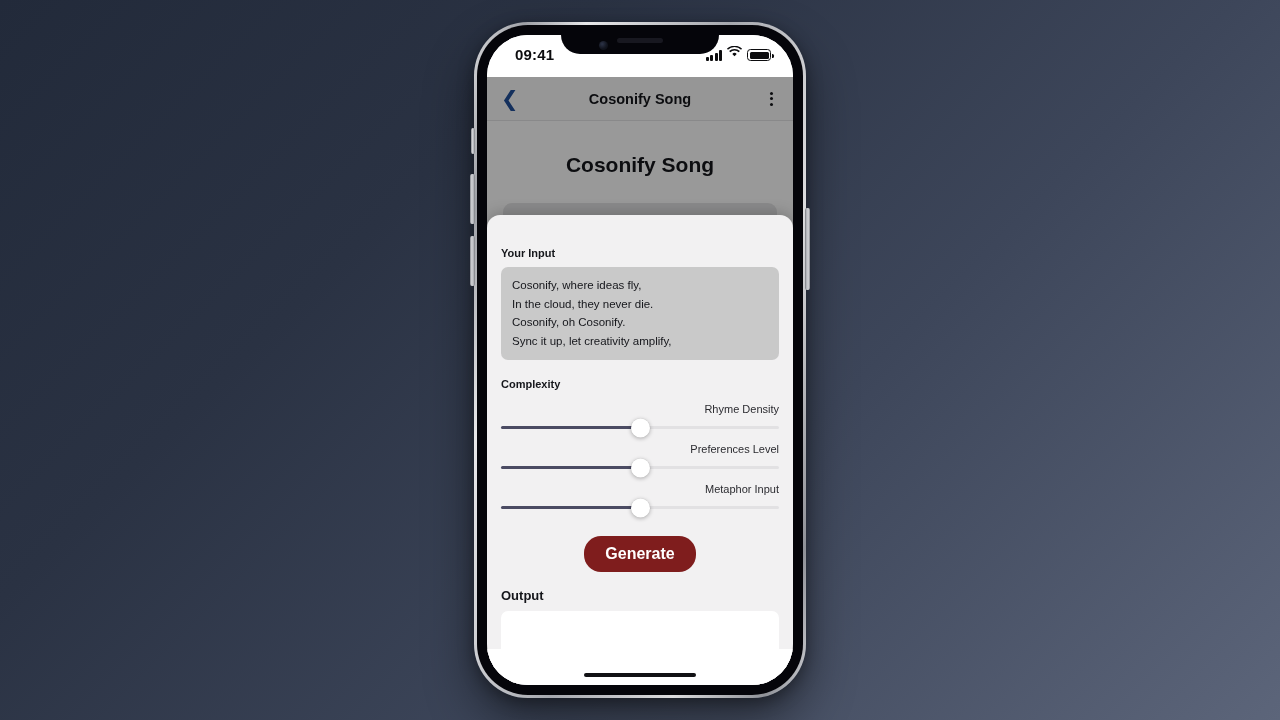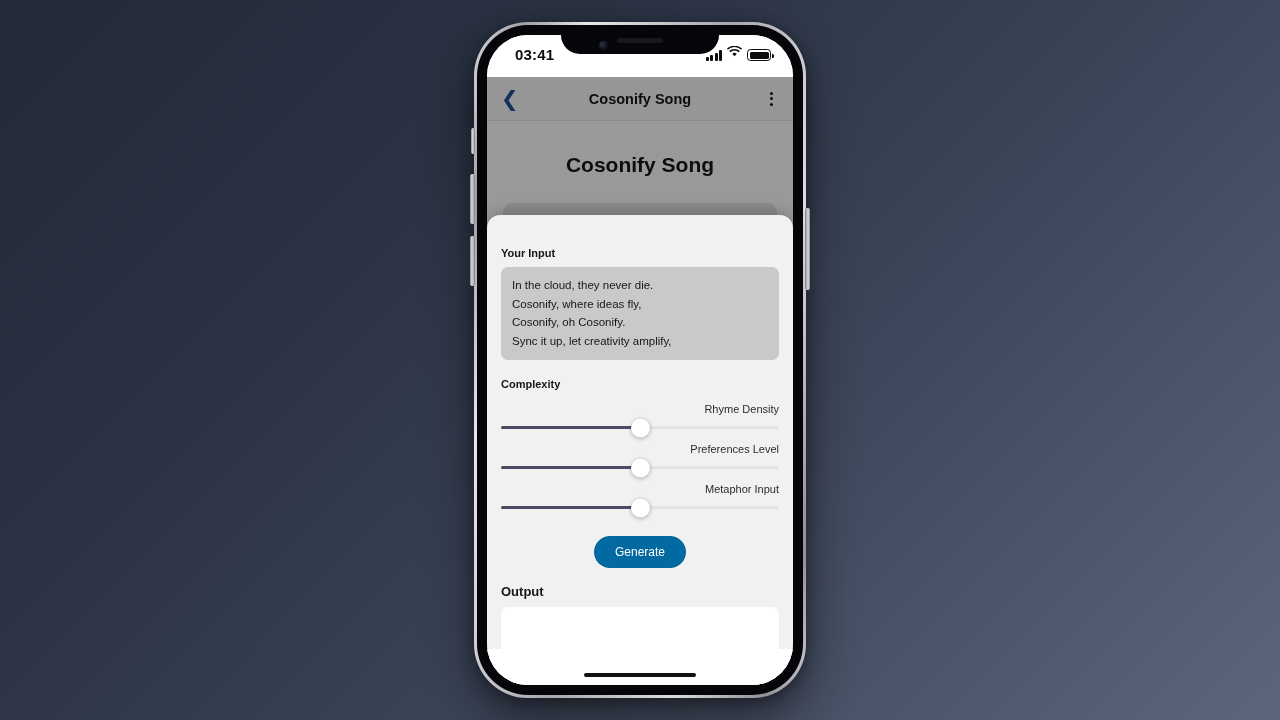--- a/index.html
+++ b/index.html
@@ -287,24 +287,24 @@
     box-shadow: 0 1px 4px rgba(0,0,0,.30), 0 0 0 .5px rgba(0,0,0,.05);
     cursor: pointer;
   }
 
   .gen-wrap {
     margin-top: 26px;
     display: flex;
     justify-content: center;
   }
   .gen-btn {
-    background: #0369a1;
+    background: #7f1d1d;
     color: #ffffff;
-    font-size: 12px;
-    font-weight: normal;
+    font-size: 16px;
+    font-weight: bold;
     border: none;
     border-radius: 17px;
     padding: 9px 21px;
     cursor: pointer;
     font-family: "Liberation Sans", sans-serif;
   }
 
   .output-label {
     font-size: 13px;
     font-weight: bold;
@@ -346,21 +346,21 @@
   <div class="frame-inner"></div>
 
   <div class="btn-side btn-silent"></div>
   <div class="btn-side btn-vup"></div>
   <div class="btn-side btn-vdown"></div>
   <div class="btn-side btn-power"></div>
 
   <div class="screen">
 
     <div class="statusbar">
-      <div class="sb-time">03:41</div>
+      <div class="sb-time">09:41</div>
       <div class="sb-right">
         <span class="bars">
             <i></i>
             <i></i>
             <i></i>
             <i></i>
           </span>
         <span>
           <svg width="15" height="11" viewBox="0 0 15 11">
             <path d="M7.5 10.2 5.3 7.9a3.1 3.1 0 0 1 4.4 0Z" fill="#0c0c0e"></path>
@@ -396,22 +396,22 @@
 Cosonify, oh Cosonify.</div>
       </div>
     </div>
 
     <div class="scrim"></div>
 
     <div class="sheet">
 
       <div class="section-label">Your Input</div>
       <div class="input-box">
+        <p>Cosonify, where ideas fly,</p>
         <p>In the cloud, they never die.</p>
-        <p>Cosonify, where ideas fly,</p>
         <p>Cosonify, oh Cosonify.</p>
         <p>Sync it up, let creativity amplify,</p>
       </div>
 
       <div class="section-label">Complexity</div>
 
       <div class="prefs">
 
         <div class="slider-row">
           <div class="slider-label">Rhyme Density</div>

